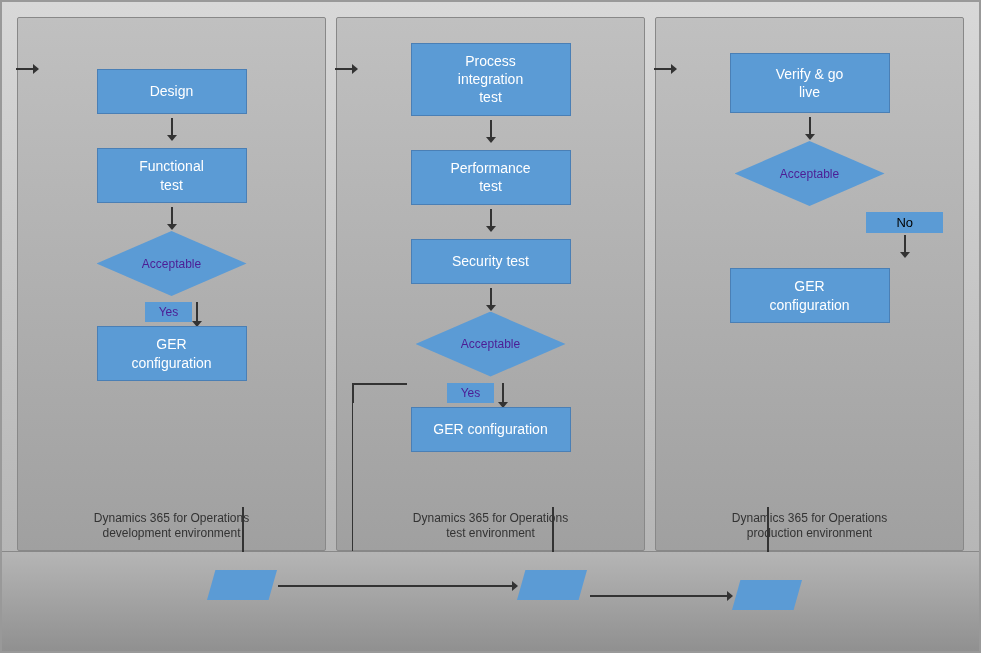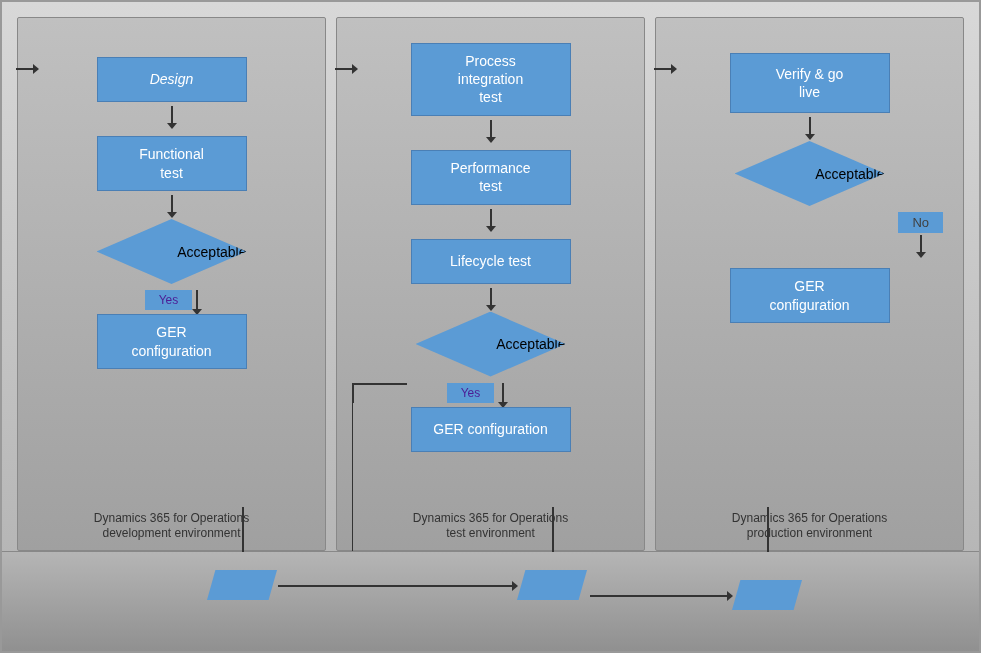--- a/index.html
+++ b/index.html
@@ -74,26 +74,26 @@
 
     .flow-box-wide {
       width: 170px;
     }
 
     
     .flow-diamond {
       width: 120px;
       height: 60px;
       background: #5b9bd5;
-      color: #000000;
-      font-size: 14px;
+      color: #4c1d95;
+      font-size: 12px;
       font-weight: 500;
       display: flex;
       align-items: center;
-      justify-content: flex-end;
+      justify-content: center;
       position: relative;
       clip-path: polygon(50% 0%, 100% 50%, 50% 100%, 0% 50%);
       margin: 2px 0;
     }
 
     .flow-diamond-wide {
       width: 150px;
       height: 65px;
     }
 
@@ -149,23 +149,23 @@
       position: absolute;
       width: 70px;
       height: 30px;
       background: #5b9bd5;
       clip-path: polygon(12% 0%, 100% 0%, 88% 100%, 0% 100%);
     }
 
     
     .no-label {
       background: #5b9bd5;
-      color: #404040;
+      color: #000000;
       font-size: 13px;
-      padding: 3px 14px;
+      padding: 3px 30px;
     }
 
     .col1-flow, .col2-flow, .col3-flow {
       display: flex;
       flex-direction: column;
       align-items: center;
       width: 100%;
       gap: 0;
       position: relative;
     }
@@ -178,21 +178,21 @@
 
     <div class="column-panel">
 
       <div style="position:absolute; top: 50px; left: -2px; display:flex; align-items:center;">
         <div style="width:18px; height:2px; background:#333; position:relative;">
           <div style="position:absolute; right:-5px; top:-4px; width:0; height:0; border-top:5px solid transparent; border-bottom:5px solid transparent; border-left:6px solid #333;"></div>
         </div>
       </div>
 
       <div class="col1-flow">
-        <div class="flow-box" style="margin-top:24px;font-style:italic;">Design</div>
+        <div class="flow-box" style="margin-top:36px;">Design</div>
         <div class="arrow-down" style="margin: 4px auto;"></div>
         <div class="flow-box" style="min-height:55px; width:150px;">
           <span style="white-space:pre-line; text-align:center;">Functional
 test</span>
         </div>
         <div class="arrow-down" style="margin: 4px auto;"></div>
         <div class="flow-diamond flow-diamond-wide">
           <span>Acceptable</span>
         </div>
         <div style="display:flex; align-items:center; margin-top:4px;">
@@ -223,21 +223,21 @@
       <div class="col2-flow">
         <div class="flow-box flow-box-wide" style="min-height:65px; margin-top:10px; width:160px;">
           <span style="white-space:pre-line; text-align:center;">Process<br>integration<br>test</span>
         </div>
         <div class="arrow-down" style="margin: 4px auto;"></div>
         <div class="flow-box flow-box-wide" style="min-height:55px; width:160px;">
           <span style="white-space:pre-line; text-align:center;">Performance<br>test</span>
         </div>
         <div class="arrow-down" style="margin: 4px auto;"></div>
         <div class="flow-box flow-box-wide" style="width:160px;">
-          <span>Lifecycle test</span>
+          <span>Security test</span>
         </div>
         <div class="arrow-down" style="margin: 4px auto;"></div>
         <div class="flow-diamond flow-diamond-wide">
           <span>Acceptable</span>
         </div>
 
         <div style="position:relative; width:100%; display:flex; flex-direction:column; align-items:center; margin-top:4px;">
 
           <div style="position:absolute; top:0; left:5px; width:2px; height:20px; background:#333;"></div>
           <div style="position:absolute; top:0; left:5px; width:55px; height:2px; background:#333;"></div>

